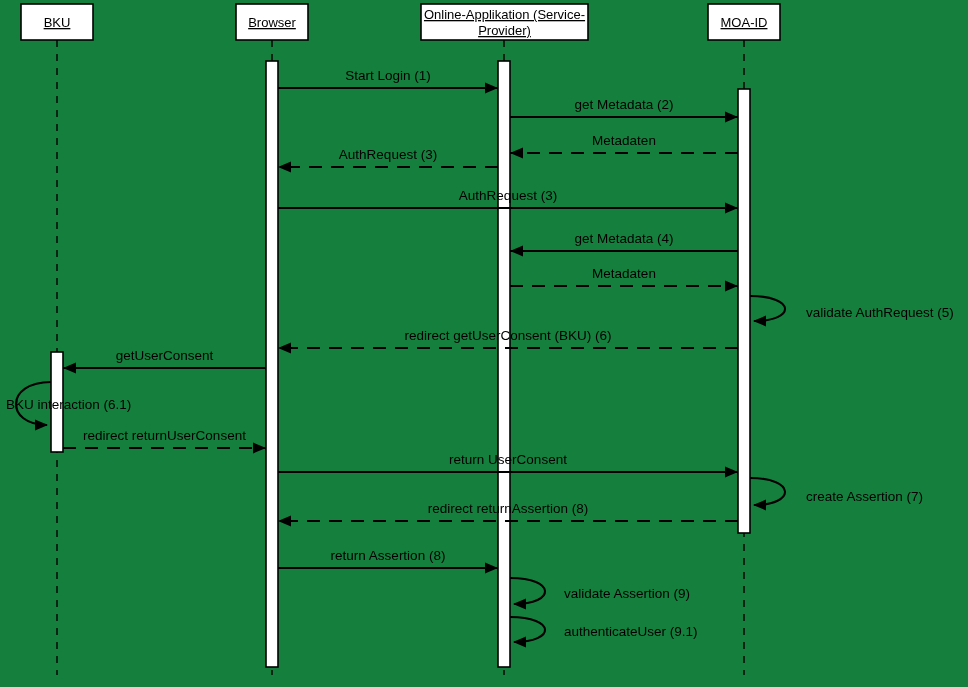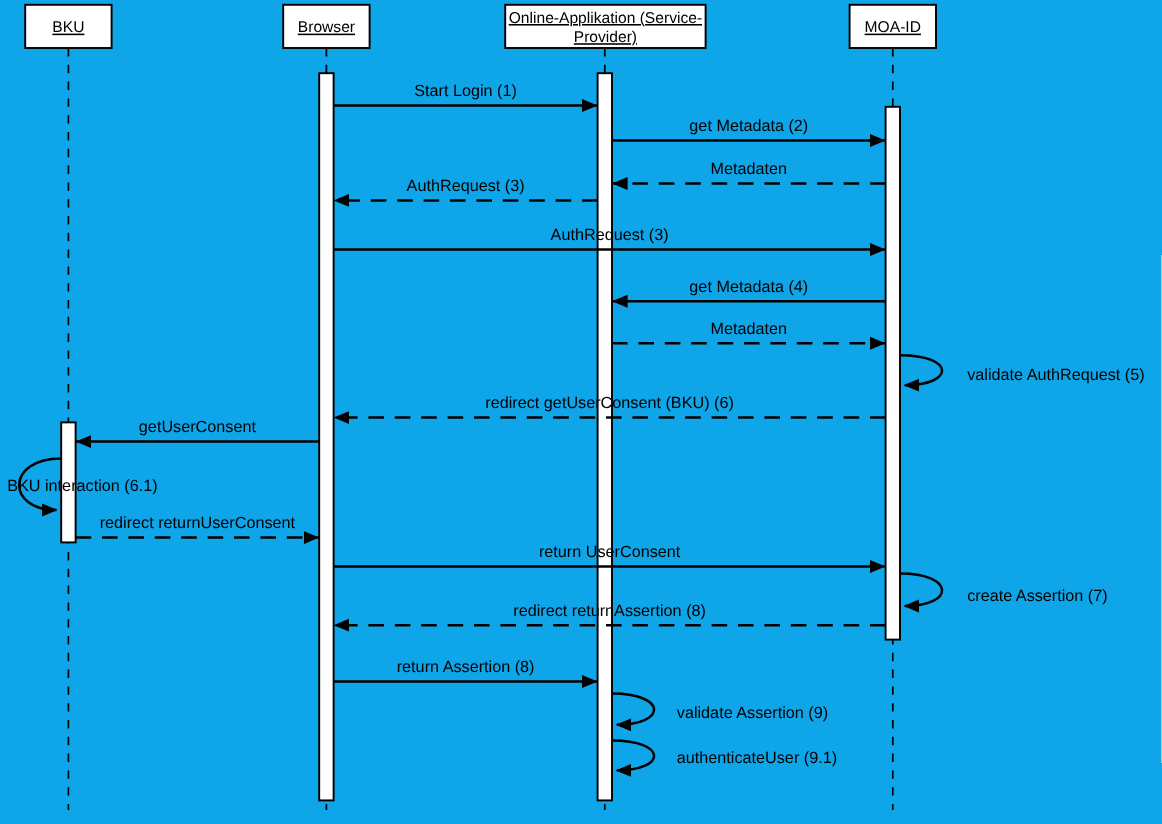--- a/index.html
+++ b/index.html
@@ -7,21 +7,21 @@
     padding: 0;
     background: #ffffff;
   }
   body {
     font-family: "Liberation Sans", sans-serif;
   }
   #diagram-root {
     position: relative;
     width: 968px;
     height: 687px;
-    background: #0ea5e9;
+    background: #15803d;
     overflow: hidden;
   }
   #seq-svg {
     position: absolute;
     top: 0;
     left: 0;
     width: 968px;
     height: 687px;
   }
   .lifeline-box {

